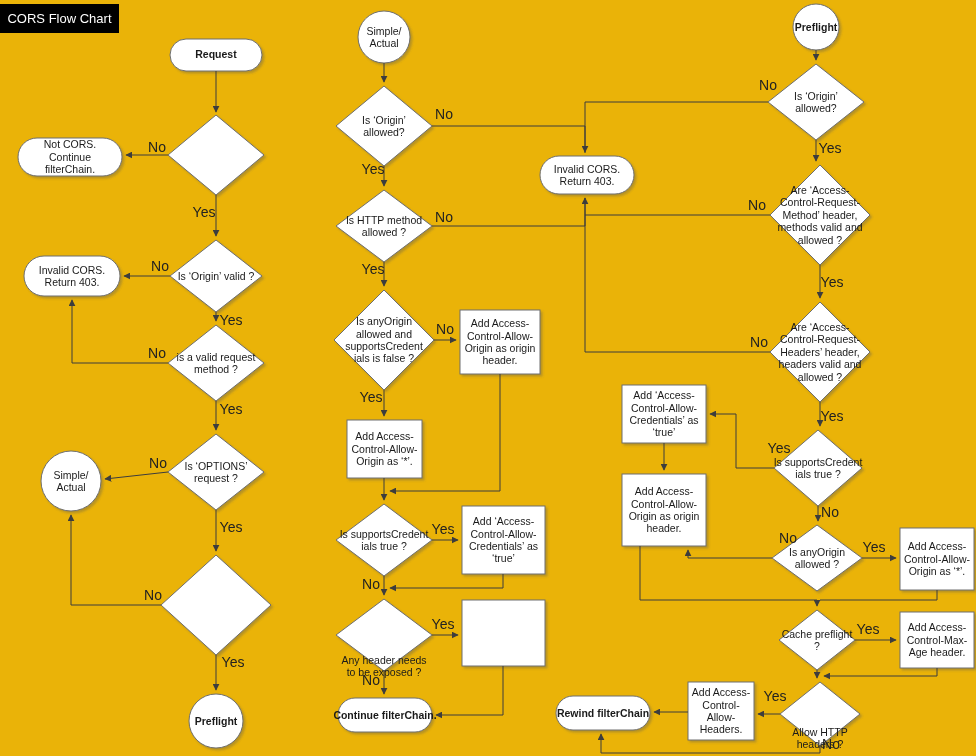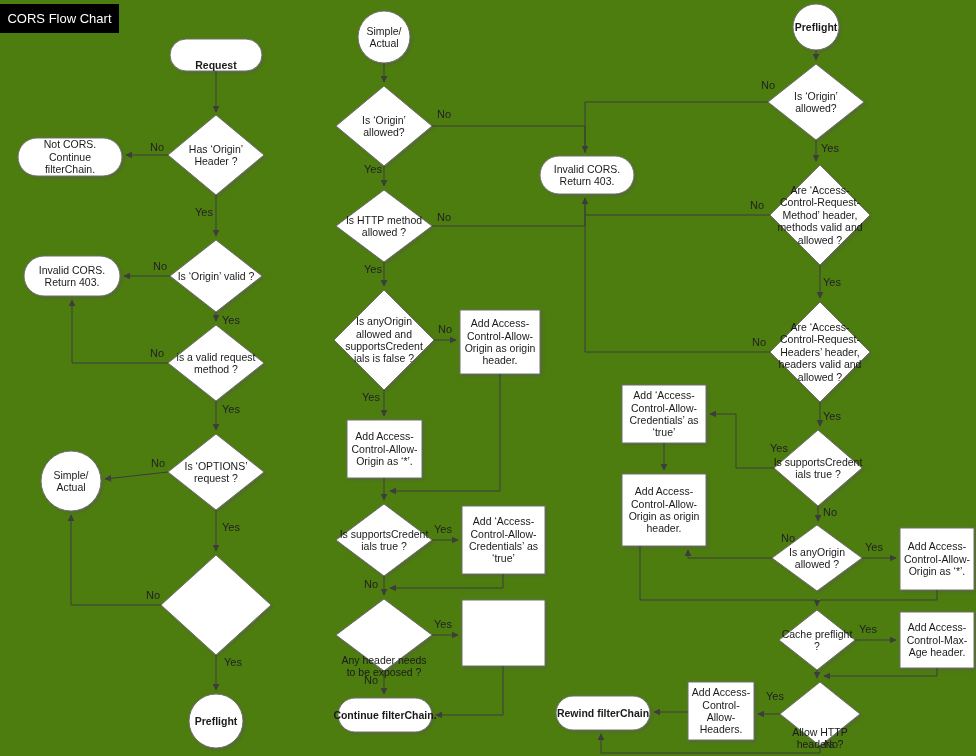--- a/index.html
+++ b/index.html
@@ -1,23 +1,23 @@
 <!DOCTYPE html>
 <html><head>
 <meta charset="utf-8">
 <style>
   html,body{margin:0;padding:0;background:#fff;font-family:"Liberation Sans",sans-serif;}
-  .stage{position:relative;width:976px;height:756px;background:#4d7c0f;overflow:hidden;}
+  .stage{position:relative;width:976px;height:756px;background:#eab308;overflow:hidden;}
   .stage svg{position:absolute;left:0;top:0;}
   .title{position:absolute;left:0;top:4px;width:119px;height:29px;background:#000;color:#fff;
          font-size:13px;display:flex;align-items:center;justify-content:center;}
   .nl{position:absolute;display:flex;align-items:center;justify-content:center;text-align:center;
       font-size:10.5px;line-height:1.18;color:#1a1a1a;}
   .one{white-space:nowrap;font-weight:bold;}
-  .el{position:absolute;transform:translate(-50%,-50%);font-size:11px;color:#222;white-space:nowrap;}
+  .el{position:absolute;transform:translate(-50%,-50%);font-size:14px;color:#222;white-space:nowrap;}
 </style>
 </head>
 <body>
 
 <div class="stage">
 
   <svg width="976" height="756" viewBox="0 0 976 756">
     <defs>
       <marker id="arr" viewBox="0 0 10 10" refX="9" refY="5" markerWidth="7" markerHeight="7" orient="auto-start-reverse">
         <path d="M0,0 L10,5 L0,10 z" fill="#3d3d3d"></path>
@@ -116,22 +116,21 @@
       <path d="M817,670 V678" marker-end="url(#arr)"></path>
       <path d="M937,668 V676 H824" marker-end="url(#arr)"></path>
       <path d="M780,714 H758" marker-end="url(#arr)"></path>
       <path d="M688,712 H654" marker-end="url(#arr)"></path>
       <path d="M820,746 V753 H601 V734" marker-end="url(#arr)"></path>
     </g>
   </svg>
 
   <div class="title">CORS Flow Chart</div>
 
-  <div class="nl one" style="left:170px;top:50px;width:92px;height:31px">Request</div>
-  <div class="nl" style="left:174px;top:133px;width:84px;height:44px">Has ‘Origin’ Header ?</div>
+  <div class="nl one" style="left:170px;top:39px;width:92px;height:31px">Request</div>
   <div class="nl" style="left:24px;top:141px;width:92px;height:32px">Not CORS. Continue filterChain.</div>
   <div class="nl" style="left:176px;top:254px;width:80px;height:44px">Is ‘Origin’ valid ?</div>
   <div class="nl" style="left:30px;top:259px;width:84px;height:34px">Invalid CORS. Return 403.</div>
   <div class="nl" style="left:174px;top:341px;width:84px;height:44px">is a valid request method ?</div>
   <div class="nl" style="left:174px;top:450px;width:84px;height:44px">Is ‘OPTIONS’ request ?</div>
   <div class="nl" style="left:41px;top:451px;width:60px;height:60px">Simple/ Actual</div>
   <div class="nl one" style="left:189px;top:694px;width:54px;height:54px">Preflight</div>
 
   <div class="nl" style="left:358px;top:11px;width:52px;height:52px">Simple/ Actual</div>
   <div class="nl" style="left:342px;top:104px;width:84px;height:44px">Is ‘Origin’ allowed?</div>

